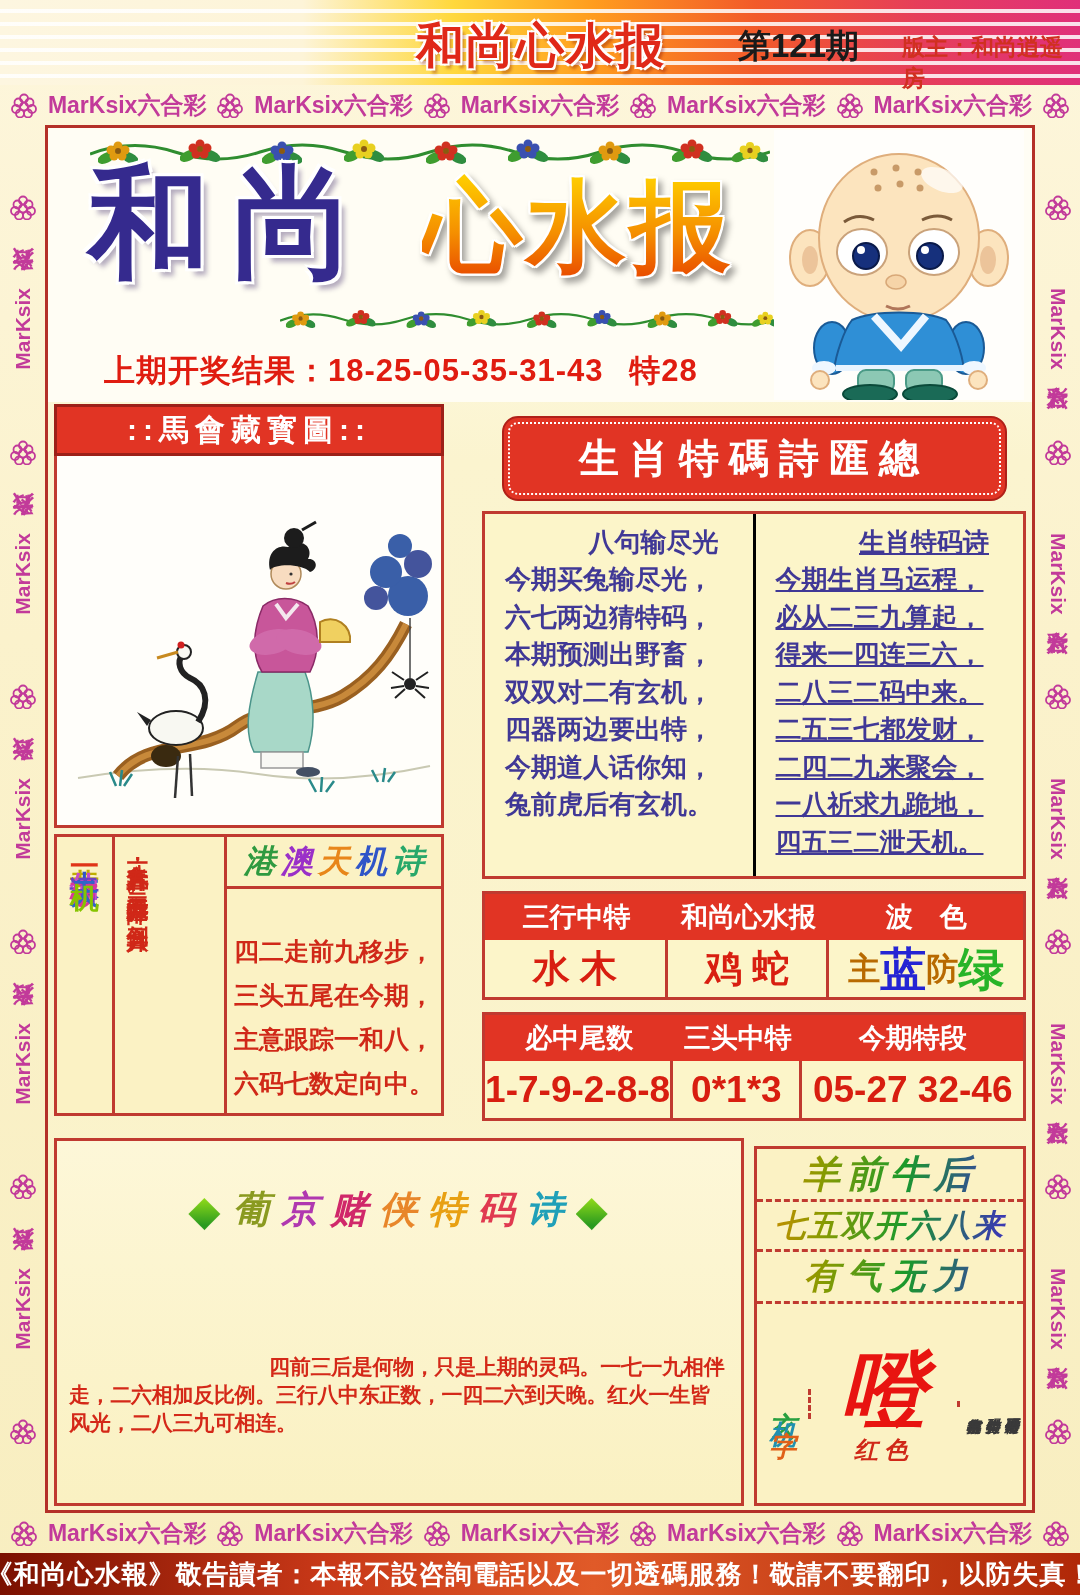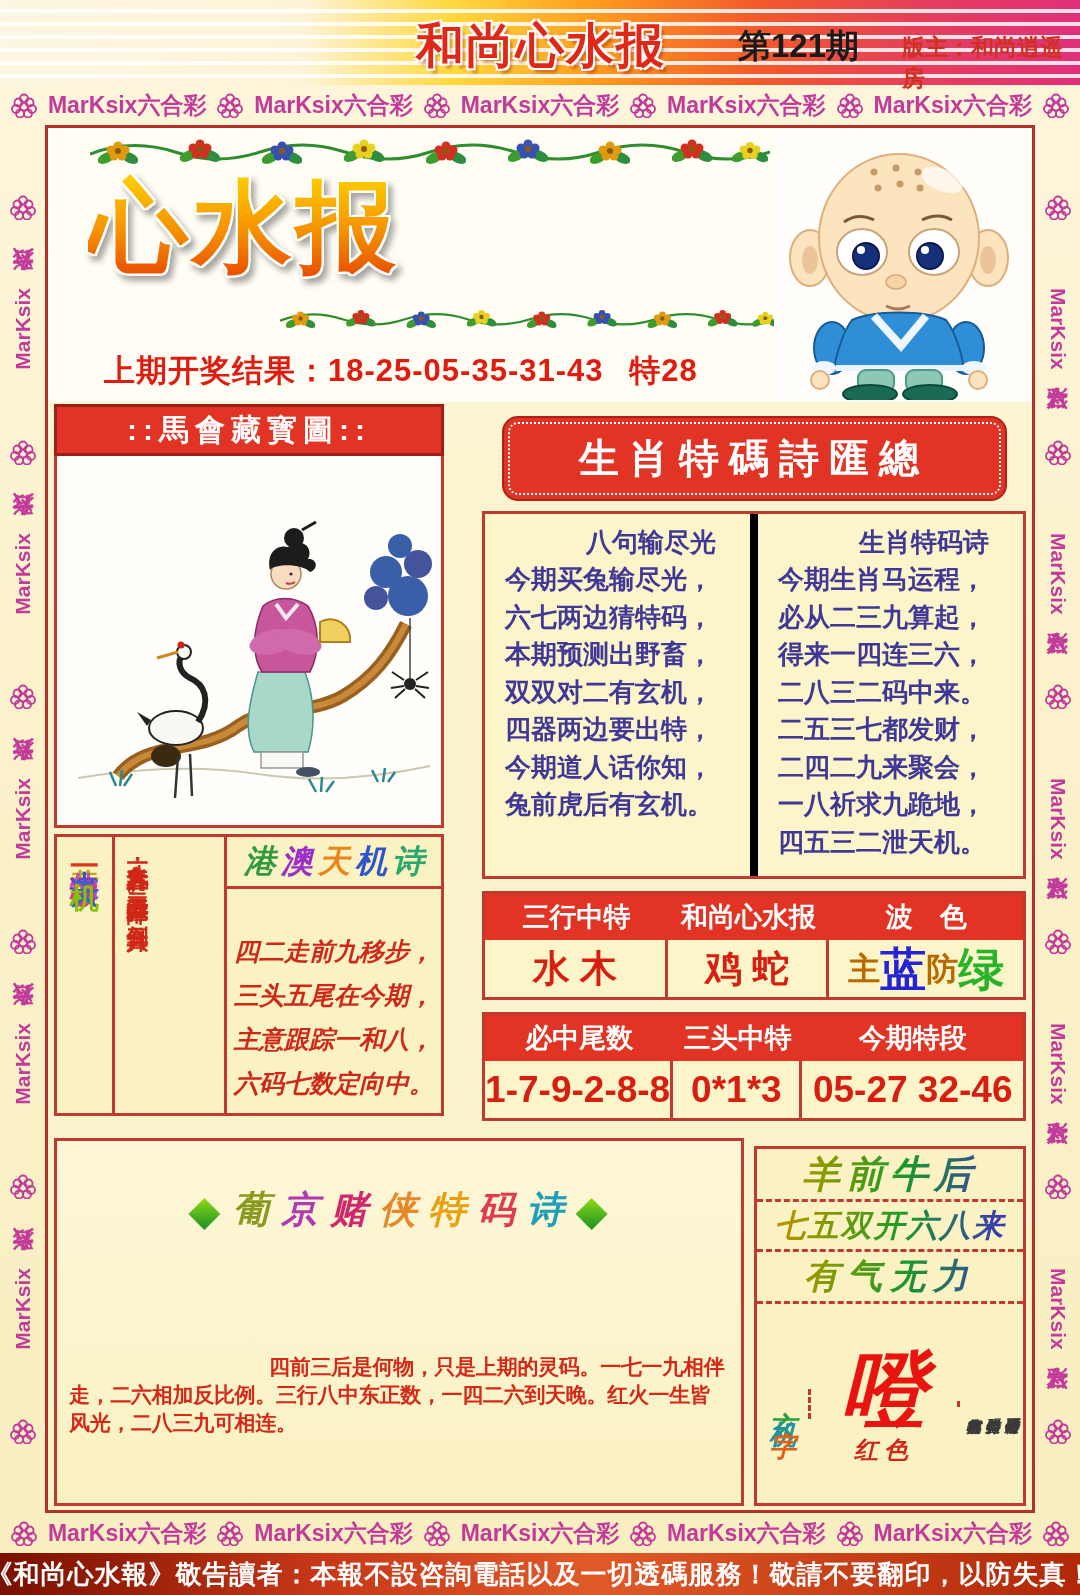--- a/index.html
+++ b/index.html
@@ -66,30 +66,30 @@
   .left-bottom{ margin-top:6px; height:282px; border:3px solid #c03a30; display:flex; background:#fbf2c4;}
   .huang{ width:58px; border-right:3px solid #c03a30; display:flex; justify-content:center; padding-top:8px;}
   .huang-inner{ writing-mode:vertical-rl; font-size:29px; font-weight:bold; letter-spacing:2px; line-height:1;}
   .midpoem{ width:112px; border-right:3px solid #c03a30; padding:10px 4px;}
   .midpoem-inner{ writing-mode:vertical-rl; height:100%; font-size:22px; font-weight:bold;
     color:#d02818; line-height:1.7; letter-spacing:1px;}
   .gangao{ flex:1; display:flex; flex-direction:column;}
   .gangao-title{ height:52px; border-bottom:3px solid #c03a30; display:flex; align-items:center;
     justify-content:center; gap:5px; font-size:32px; font-weight:bold; font-style:italic;}
   .gangao-body{ flex:1; padding:8px 6px; display:flex; flex-direction:column; justify-content:space-around;
-    color:#d02818; font-weight:bold; font-style:italic; font-size:25px; text-align:center;margin-top:32px;}
+    color:#d02818; font-weight:bold; font-size:25px; text-align:center;margin-top:32px;}
 
   .right-col{ flex:1; display:flex; flex-direction:column;padding-left:28px;}
   .zodiac-header{ width:505px; margin:12px auto 10px; background:#e13424; border:2px solid #b02018;
     border-radius:16px; color:#fff; font-size:40px; font-weight:bold; letter-spacing:10px;
     text-align:center; padding:13px 0; outline:2px dotted #ffffff; outline-offset:-8px;}
   .poems{ height:368px; border:3px solid #c03a30; background:#fcf5c9; display:flex;}
   .poem{ flex:1; padding:10px 0 6px; display:flex; flex-direction:column; color:#403896;
     font-weight:bold; font-size:26px; line-height:1.44;}
-  .poem + .poem{ border-left:8px solid #000000;}
+  .poem + .poem{ border-left:3px solid #000000;text-decoration:underline;}
   .poem-title{ text-align:right; padding-right:34px;}
   .poem-line{ padding-left:20px; white-space:nowrap;}
   .stat-table{ margin-top:12px; border:3px solid #c03a30;}
   .stat-head{ display:flex; background:#e13424; color:#fff; font-weight:bold; font-size:27px;
     height:46px; align-items:center; text-align:center;}
   .stat-vals{ display:flex; height:57px; align-items:center; background:#fcf5c9;
     color:#d81e10; font-weight:bold; font-size:37px; text-align:center;}
   .sc{ display:flex; align-items:center; justify-content:center; height:100%;}
   .stat-vals .sc{ border-right:3px solid #c03a30;}
   .stat-vals .sc:last-child{ border-right:none;}
@@ -281,20 +281,21 @@
     </svg>
 </div>
 
 <div class="frame">
 
   <div class="masthead">
     <svg class="garland-top" width="680" height="34">
         <use href="#garland"></use>
       </svg>
     <div class="big-title">
+      <span class="bt1">和尚</span>
       <span class="bt2">心水报</span>
     </div>
     <svg class="garland-bottom" width="500" height="25" viewBox="0 0 680 34">
         <use href="#garland"></use>
       </svg>
     <div class="results">
       <span>上期开奖结果：</span><span>18-25-05-35-31-43</span>
       <span style="margin-left:16px;">特28</span>
     </div>
 

